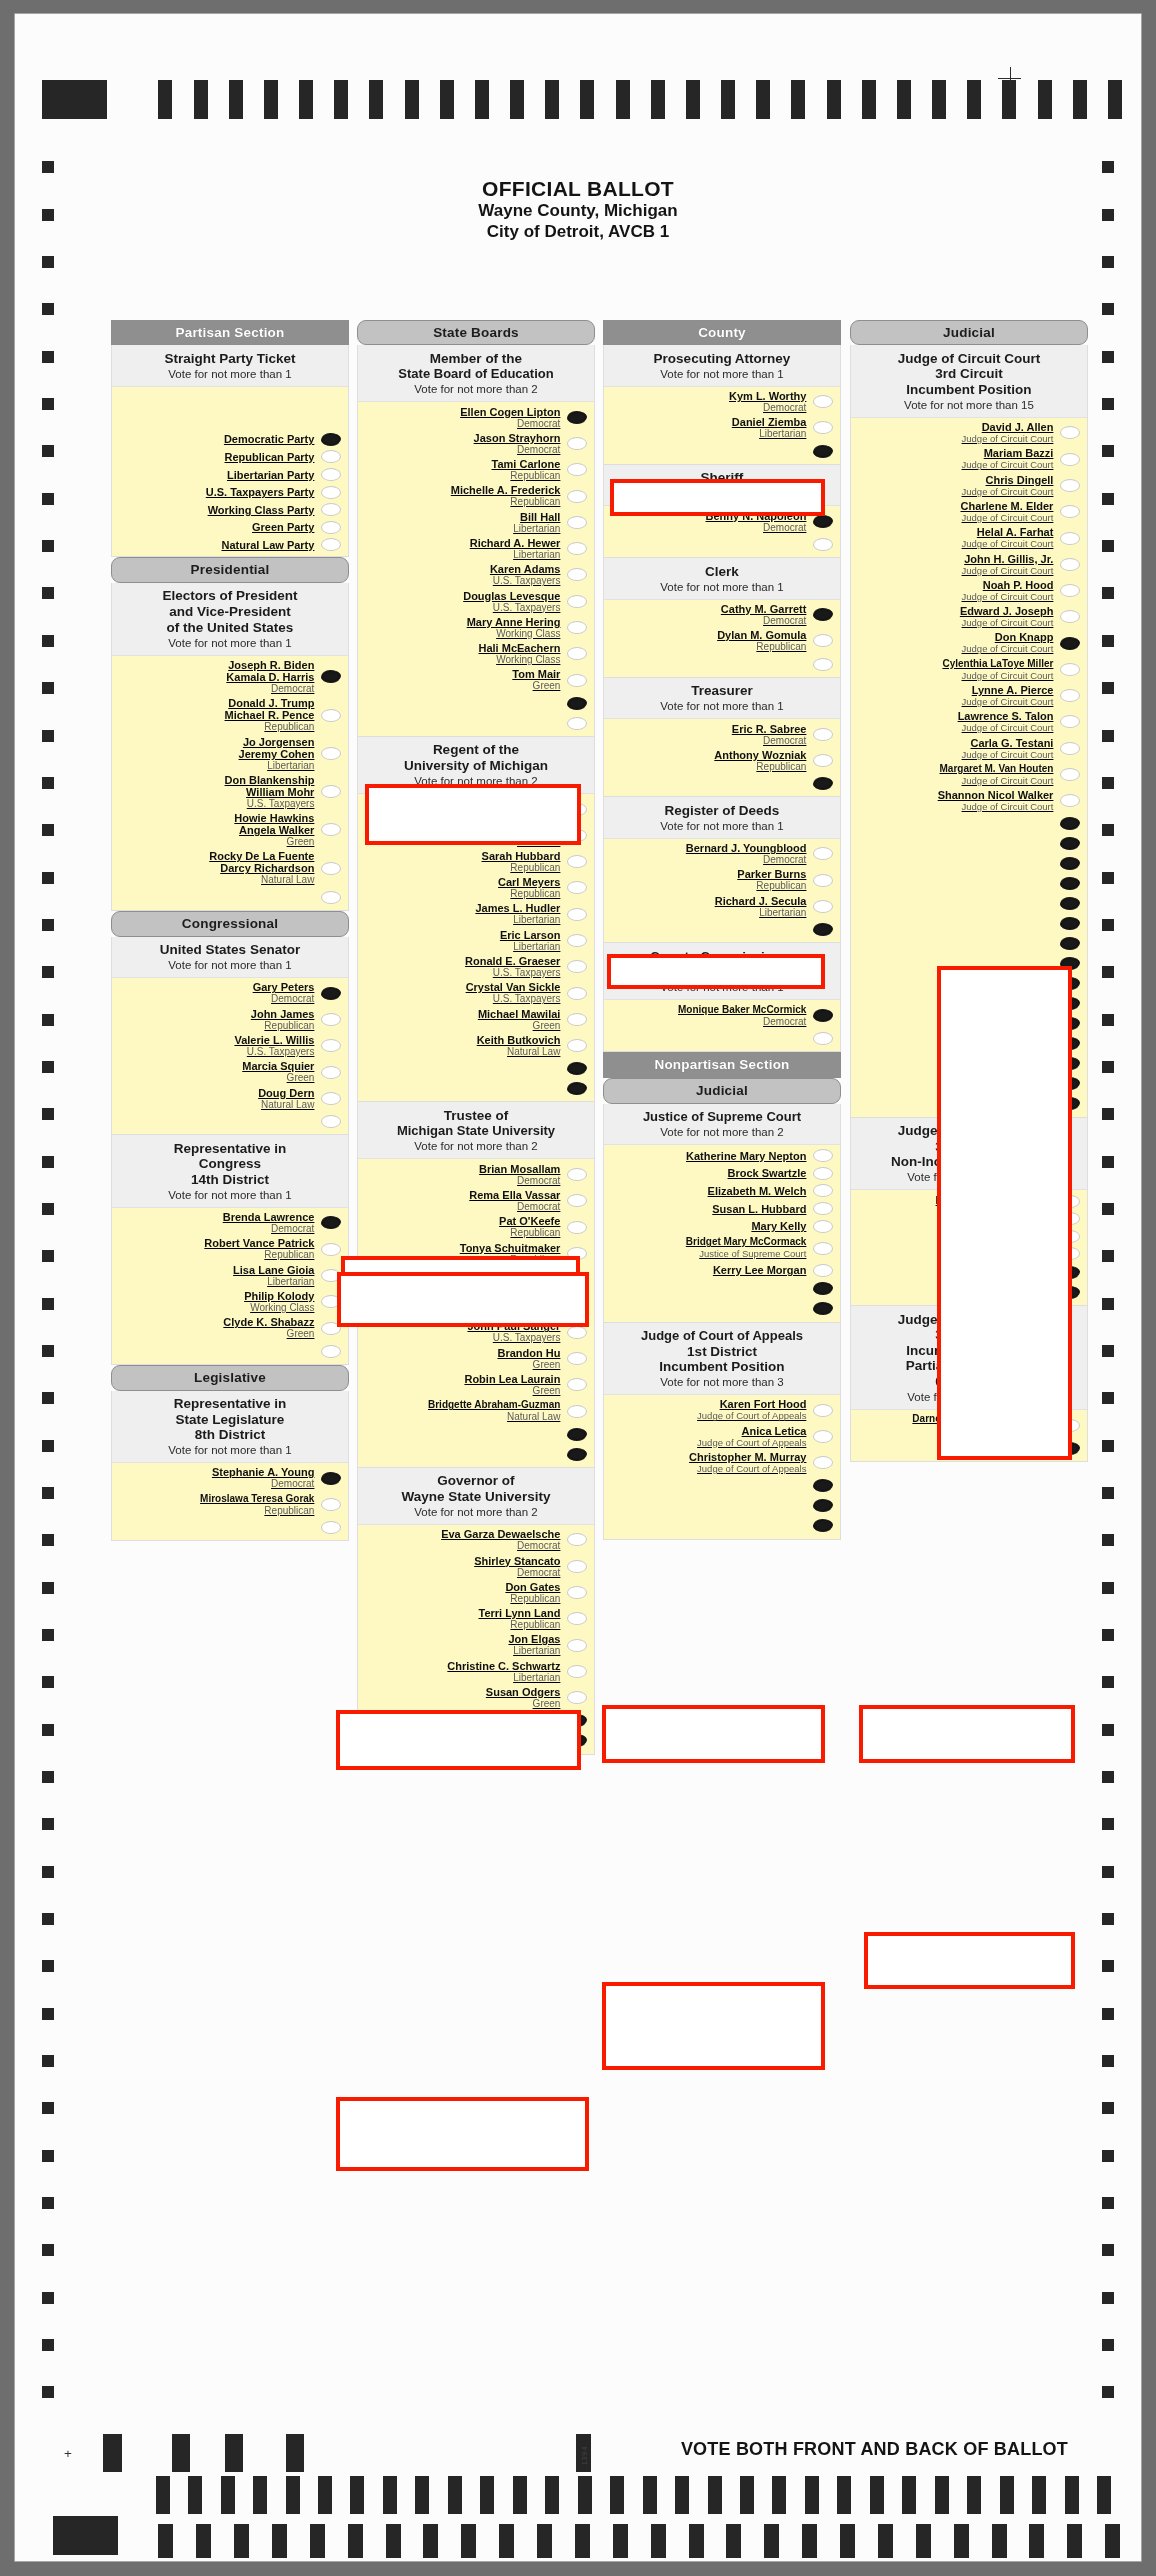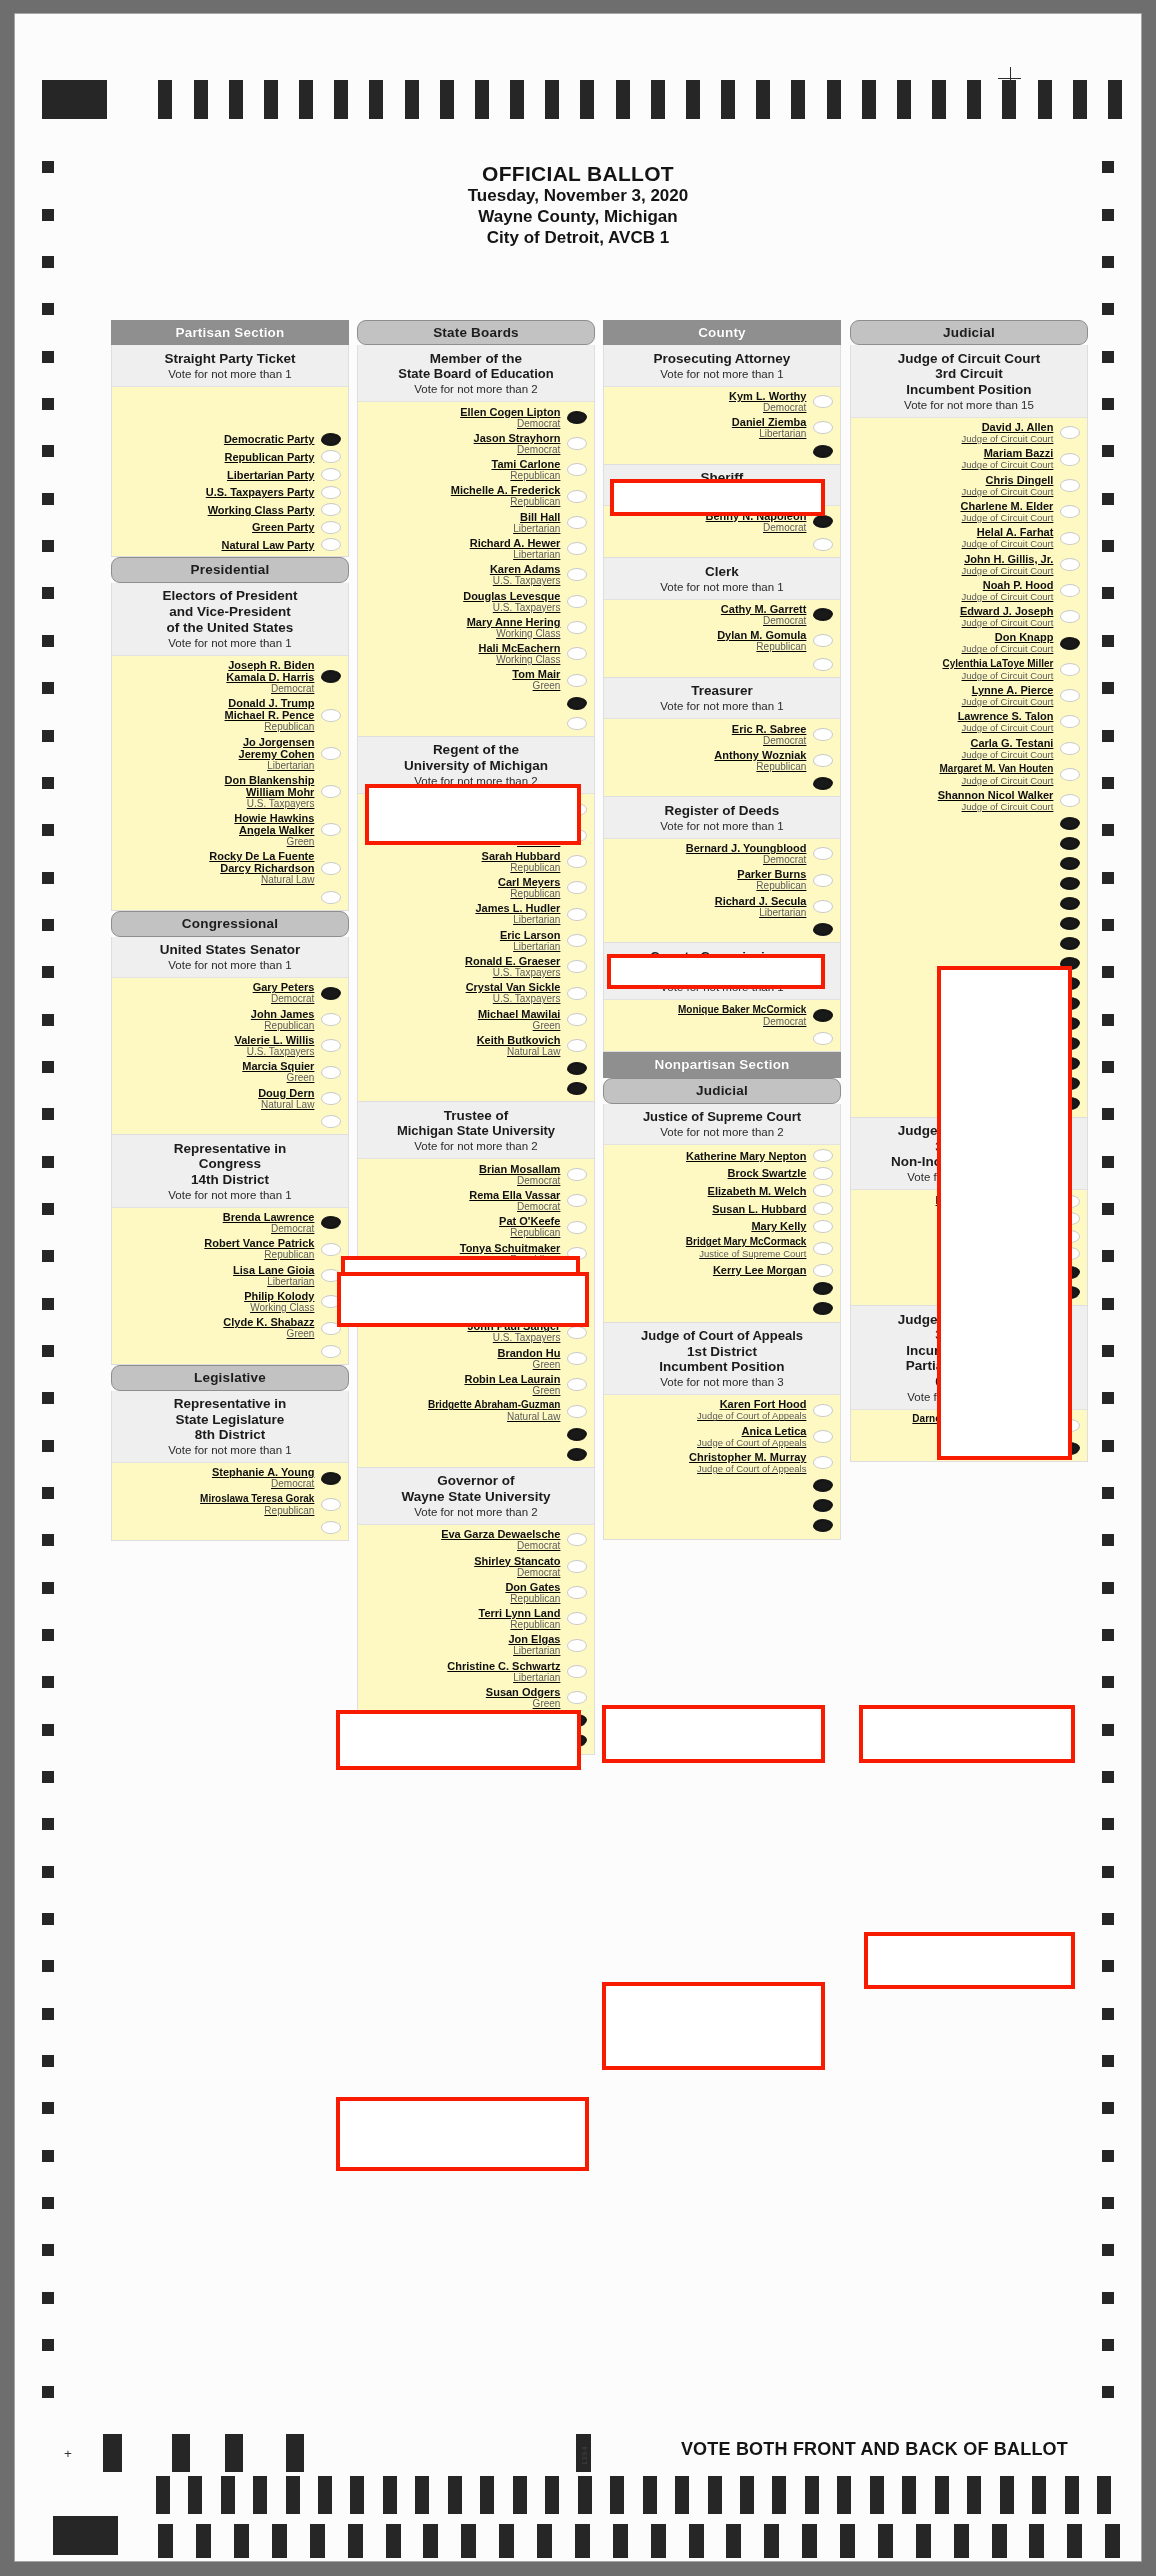--- a/index.html
+++ b/index.html
@@ -22,21 +22,21 @@
     left:15px; top:13.5px; right:15px; bottom:15px;
     background:#fcfcfc;
     box-shadow:0 0 0 0.7px #bdbdbd;
   }
 
   
   .tmark{ position:absolute; background:#262626; }
 
   
   #hdr{
-    position:absolute; left:0; right:0; top:148px;
+    position:absolute; left:0; right:0; top:163px;
     text-align:center; color:#141414;
   }
   #hdr .l1{ font-size:21px; font-weight:bold; letter-spacing:0.3px; line-height:23px;}
   #hdr .l2{ font-size:17px; font-weight:bold; line-height:21px;}
 
   
   #grid{
     position:absolute; left:96px; top:306px; width:979px;
   }
   .col{ position:absolute; top:0; width:238px; }
@@ -298,21 +298,20 @@
         <div class="tmark" style="left: 157px; top: 2420px; width: 17.6px; height: 38px;"></div>
         <div class="tmark" style="left: 210px; top: 2420px; width: 17.6px; height: 38px;"></div>
         <div class="tmark" style="left: 271px; top: 2420px; width: 17.6px; height: 38px;"></div>
         <div class="tmark" style="left: 561px; top: 2420px; width: 15px; height: 38px;"></div>
       </div>
 
     <div id="regmark"></div>
 
     <div id="hdr">
       <div class="l1">OFFICIAL BALLOT</div>
-      <div class="l2">Tuesday, November 3, 2020</div>
       <div class="l2">Wayne County, Michigan</div>
       <div class="l2">City of Detroit, AVCB 1</div>
     </div>
 
     <div id="grid">
         <div class="col col1">
           <div class="secthead dark">Partisan Section</div>
           <div class="contest">
             <div class="chead">
               <div class="ctitle">Straight Party Ticket</div>

